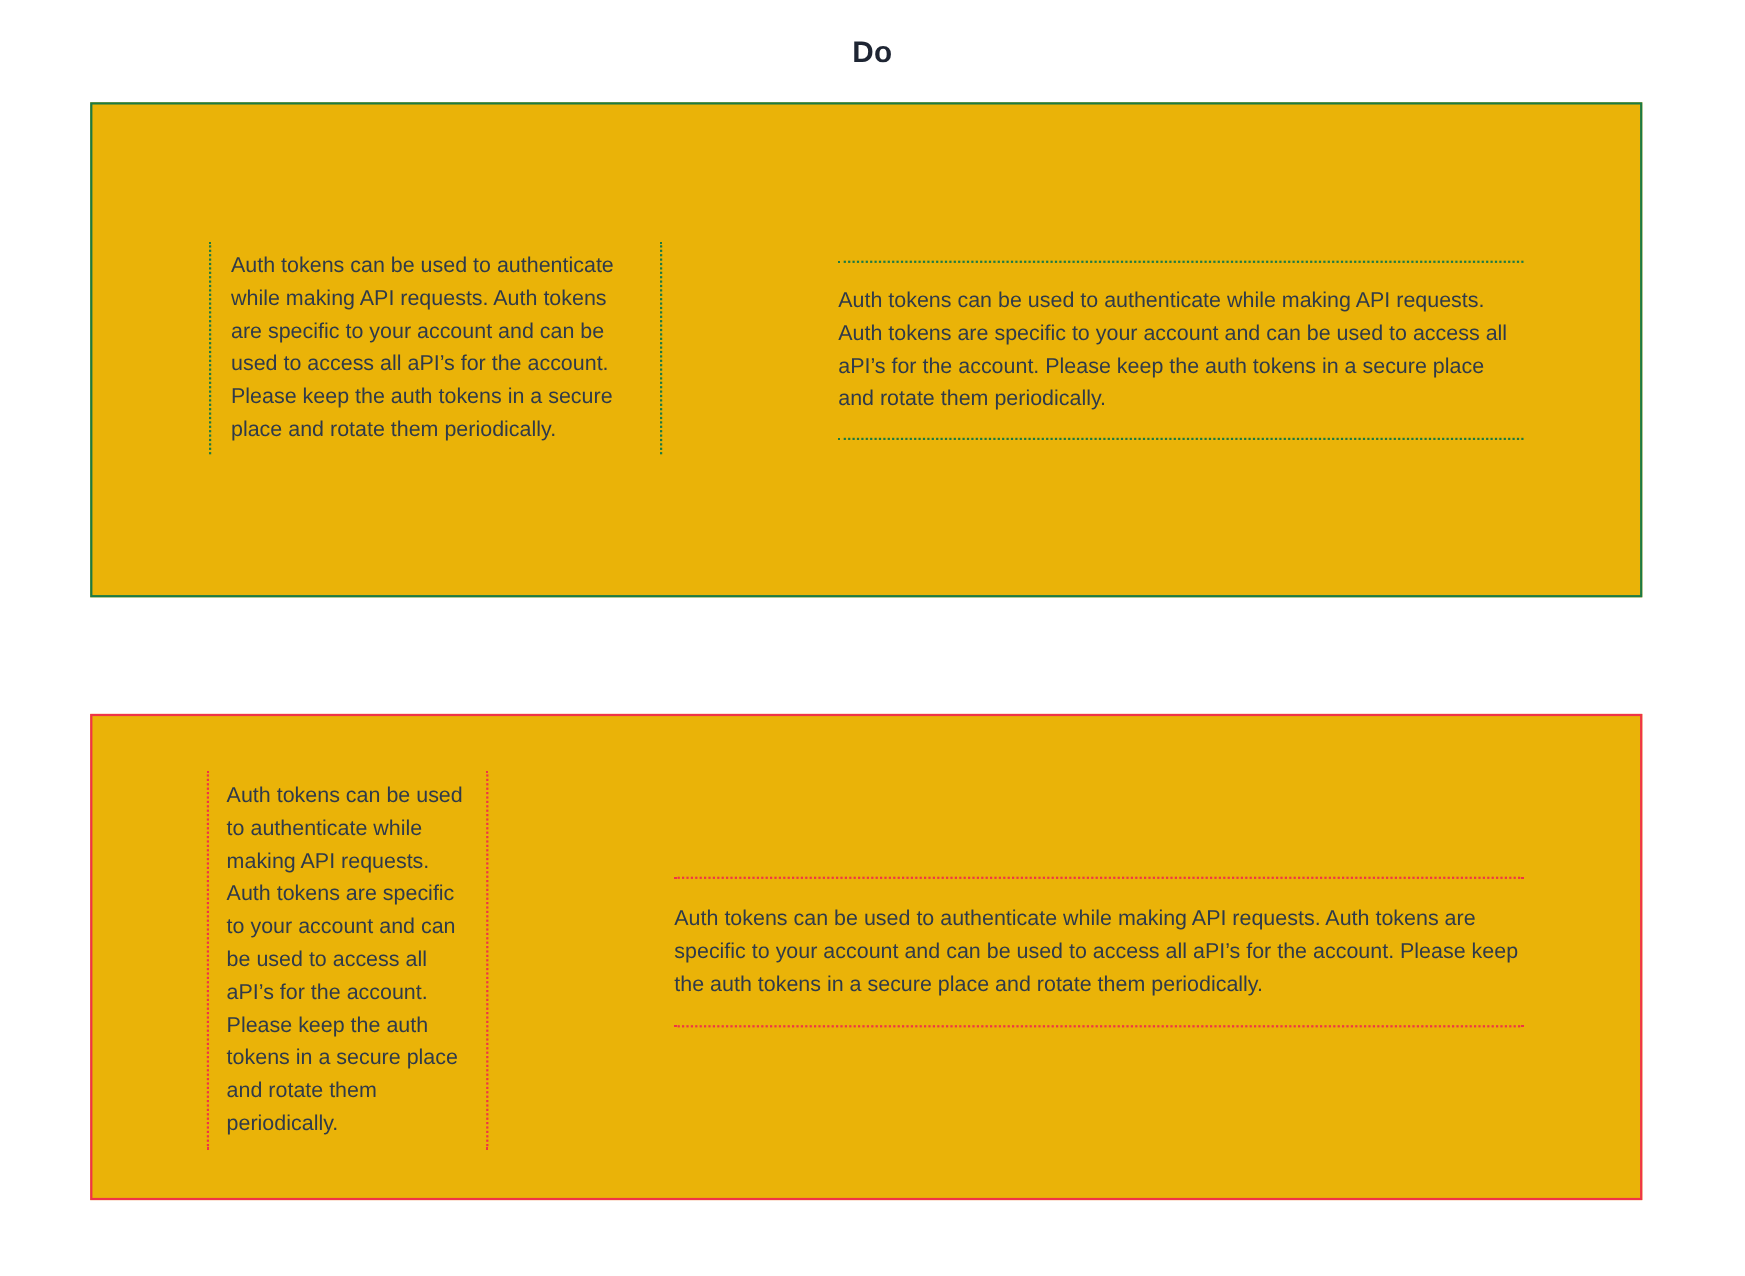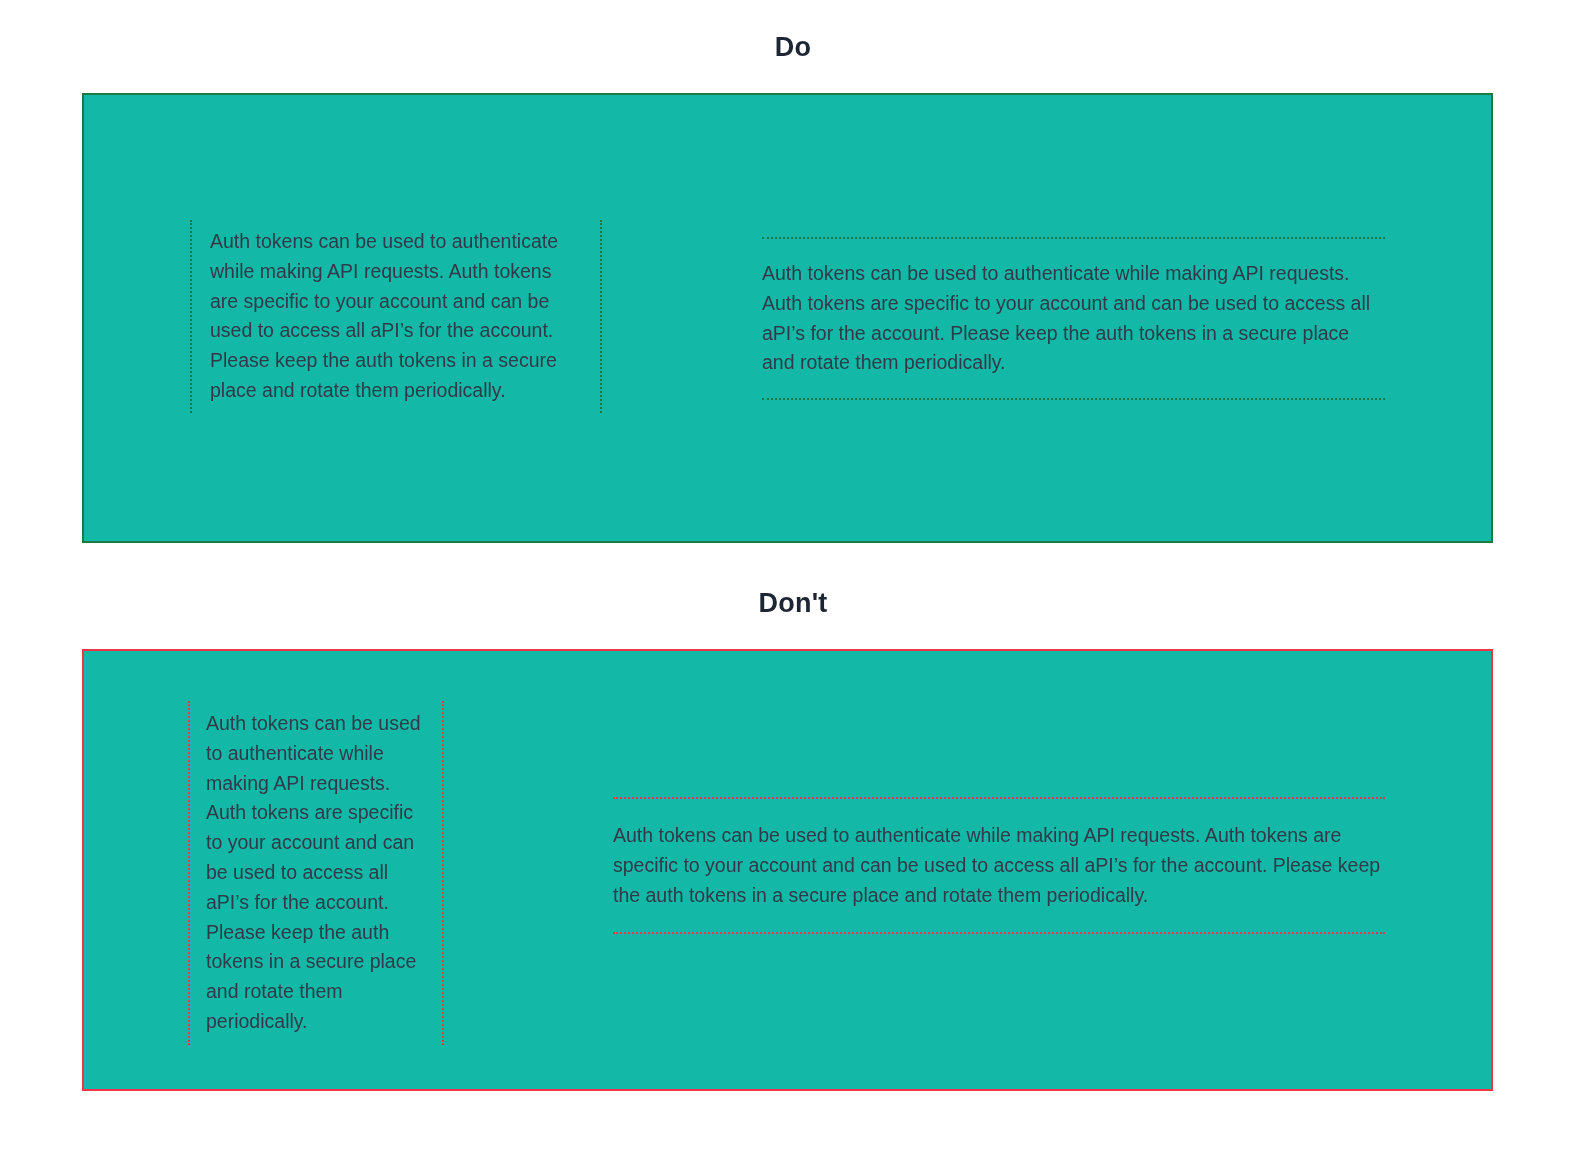--- a/index.html
+++ b/index.html
@@ -36,21 +36,21 @@
     line-height: 1;
   }
   .heading-do   { top: 34px; }
   .heading-dont { top: 590px; }
 
   
   .example-box {
     position: absolute;
     left: 82px;
     width: 1411px;
-    background: #14b8a6;
+    background: #eab308;
   }
   .box-do {
     top: 93px;
     height: 450px;
     border: 2px solid #1a7a45;
   }
   .box-dont {
     top: 649px;
     height: 442px;
     border: 2px solid #ef3448;
@@ -120,21 +120,20 @@
     <div class="text-block do-narrow">
       <p>Auth tokens can be used to authenticate while making API requests. Auth tokens are specific to your account and can be used to access all aPI’s for the account. Please keep the auth tokens in a secure place and rotate them periodically.</p>
     </div>
 
     <div class="text-block do-wide">
       <p>Auth tokens can be used to authenticate while making API requests. Auth tokens are specific to your account and can be used to access all aPI’s for the account. Please keep the auth tokens in a secure place and rotate them periodically.</p>
     </div>
 
   </div>
 
-  <div class="section-heading heading-dont">Don't</div>
 
   <div class="example-box box-dont">
 
     <div class="text-block dont-narrow">
       <p>Auth tokens can be used to authenticate while making API requests. Auth tokens are specific to your account and can be used to access all aPI’s for the account. Please keep the auth tokens in a secure place and rotate them periodically.</p>
     </div>
 
     <div class="text-block dont-wide">
       <p>Auth tokens can be used to authenticate while making API requests. Auth tokens are specific to your account and can be used to access all aPI’s for the account. Please keep the auth tokens in a secure place and rotate them periodically.</p>
     </div>

